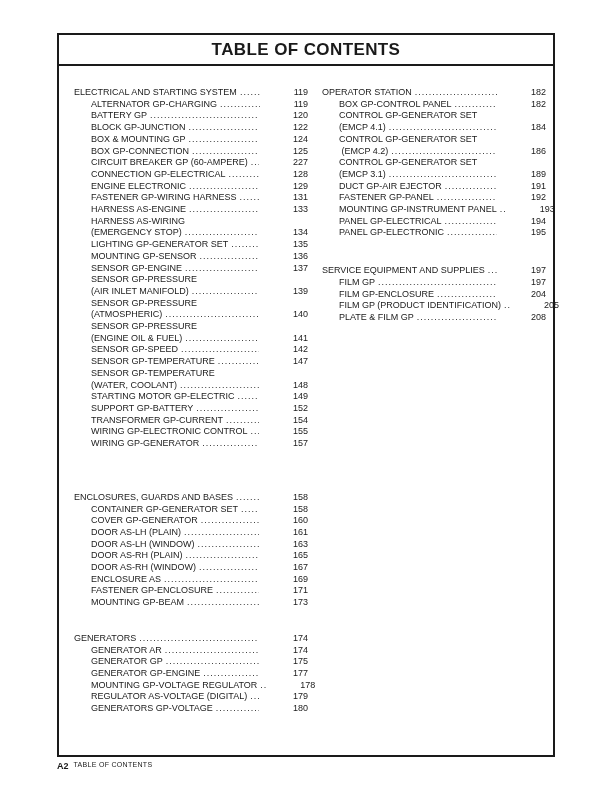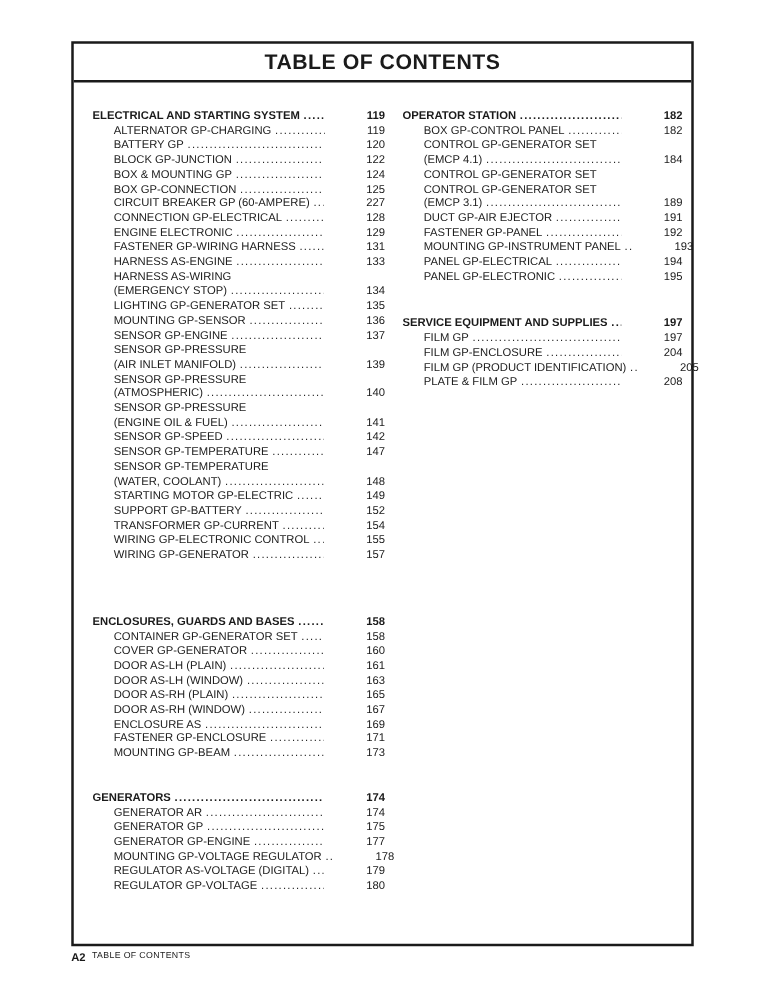--- a/index.html
+++ b/index.html
@@ -35,21 +35,21 @@
   .col-left{left:15px;width:234px;}
   .col-right{left:263px;width:224px;}
   .toc-section{width:100%;}
   .col-left .toc-section + .toc-section{margin-top:42px;}
   .col-left .toc-section:nth-child(3){margin-top:24px;}
   .col-right .toc-section + .toc-section{margin-top:26px;}
   .row{
     display:flex;align-items:baseline;
     font-size:9px;line-height:11.7px;
   }
-  .row.head{font-weight:bold;}
+  .row.head{font-weight:normal;}
   .row.indent{padding-left:17px;}
   .lbl{white-space:pre;flex:0 0 auto;}
   .dots{
     flex:1 1 auto;min-width:6px;overflow:hidden;white-space:nowrap;
     margin:0 2px 0 3px;
   }
   .dots::before{
     content:"..................................................................................................";
     letter-spacing:1px;
   }
@@ -295,21 +295,21 @@
               <span class="lbl">MOUNTING GP-VOLTAGE REGULATOR</span>
               <span class="dots"></span>
               <span class="pg">178</span>
             </div>
             <div class="row indent">
               <span class="lbl">REGULATOR AS-VOLTAGE (DIGITAL)</span>
               <span class="dots"></span>
               <span class="pg">179</span>
             </div>
             <div class="row indent">
-              <span class="lbl">REGULATOR GP-VOLTAGE</span>
+              <span class="lbl">GENERATORS GP-VOLTAGE</span>
               <span class="dots"></span>
               <span class="pg">180</span>
             </div>
           </div>
         </div>
       <div class="col col-right">
           <div class="toc-section">
             <div class="row head">
               <span class="lbl">OPERATOR STATION</span>
               <span class="dots"></span>
@@ -323,20 +323,25 @@
             <div class="row indent">
               <span class="lbl">CONTROL GP-GENERATOR SET</span>
             </div>
             <div class="row indent">
               <span class="lbl">(EMCP 4.1)</span>
               <span class="dots"></span>
               <span class="pg">184</span>
             </div>
             <div class="row indent">
               <span class="lbl">CONTROL GP-GENERATOR SET</span>
+            </div>
+            <div class="row indent">
+              <span class="lbl"> (EMCP 4.2)</span>
+              <span class="dots"></span>
+              <span class="pg">186</span>
             </div>
             <div class="row indent">
               <span class="lbl">CONTROL GP-GENERATOR SET</span>
             </div>
             <div class="row indent">
               <span class="lbl">(EMCP 3.1)</span>
               <span class="dots"></span>
               <span class="pg">189</span>
             </div>
             <div class="row indent">

